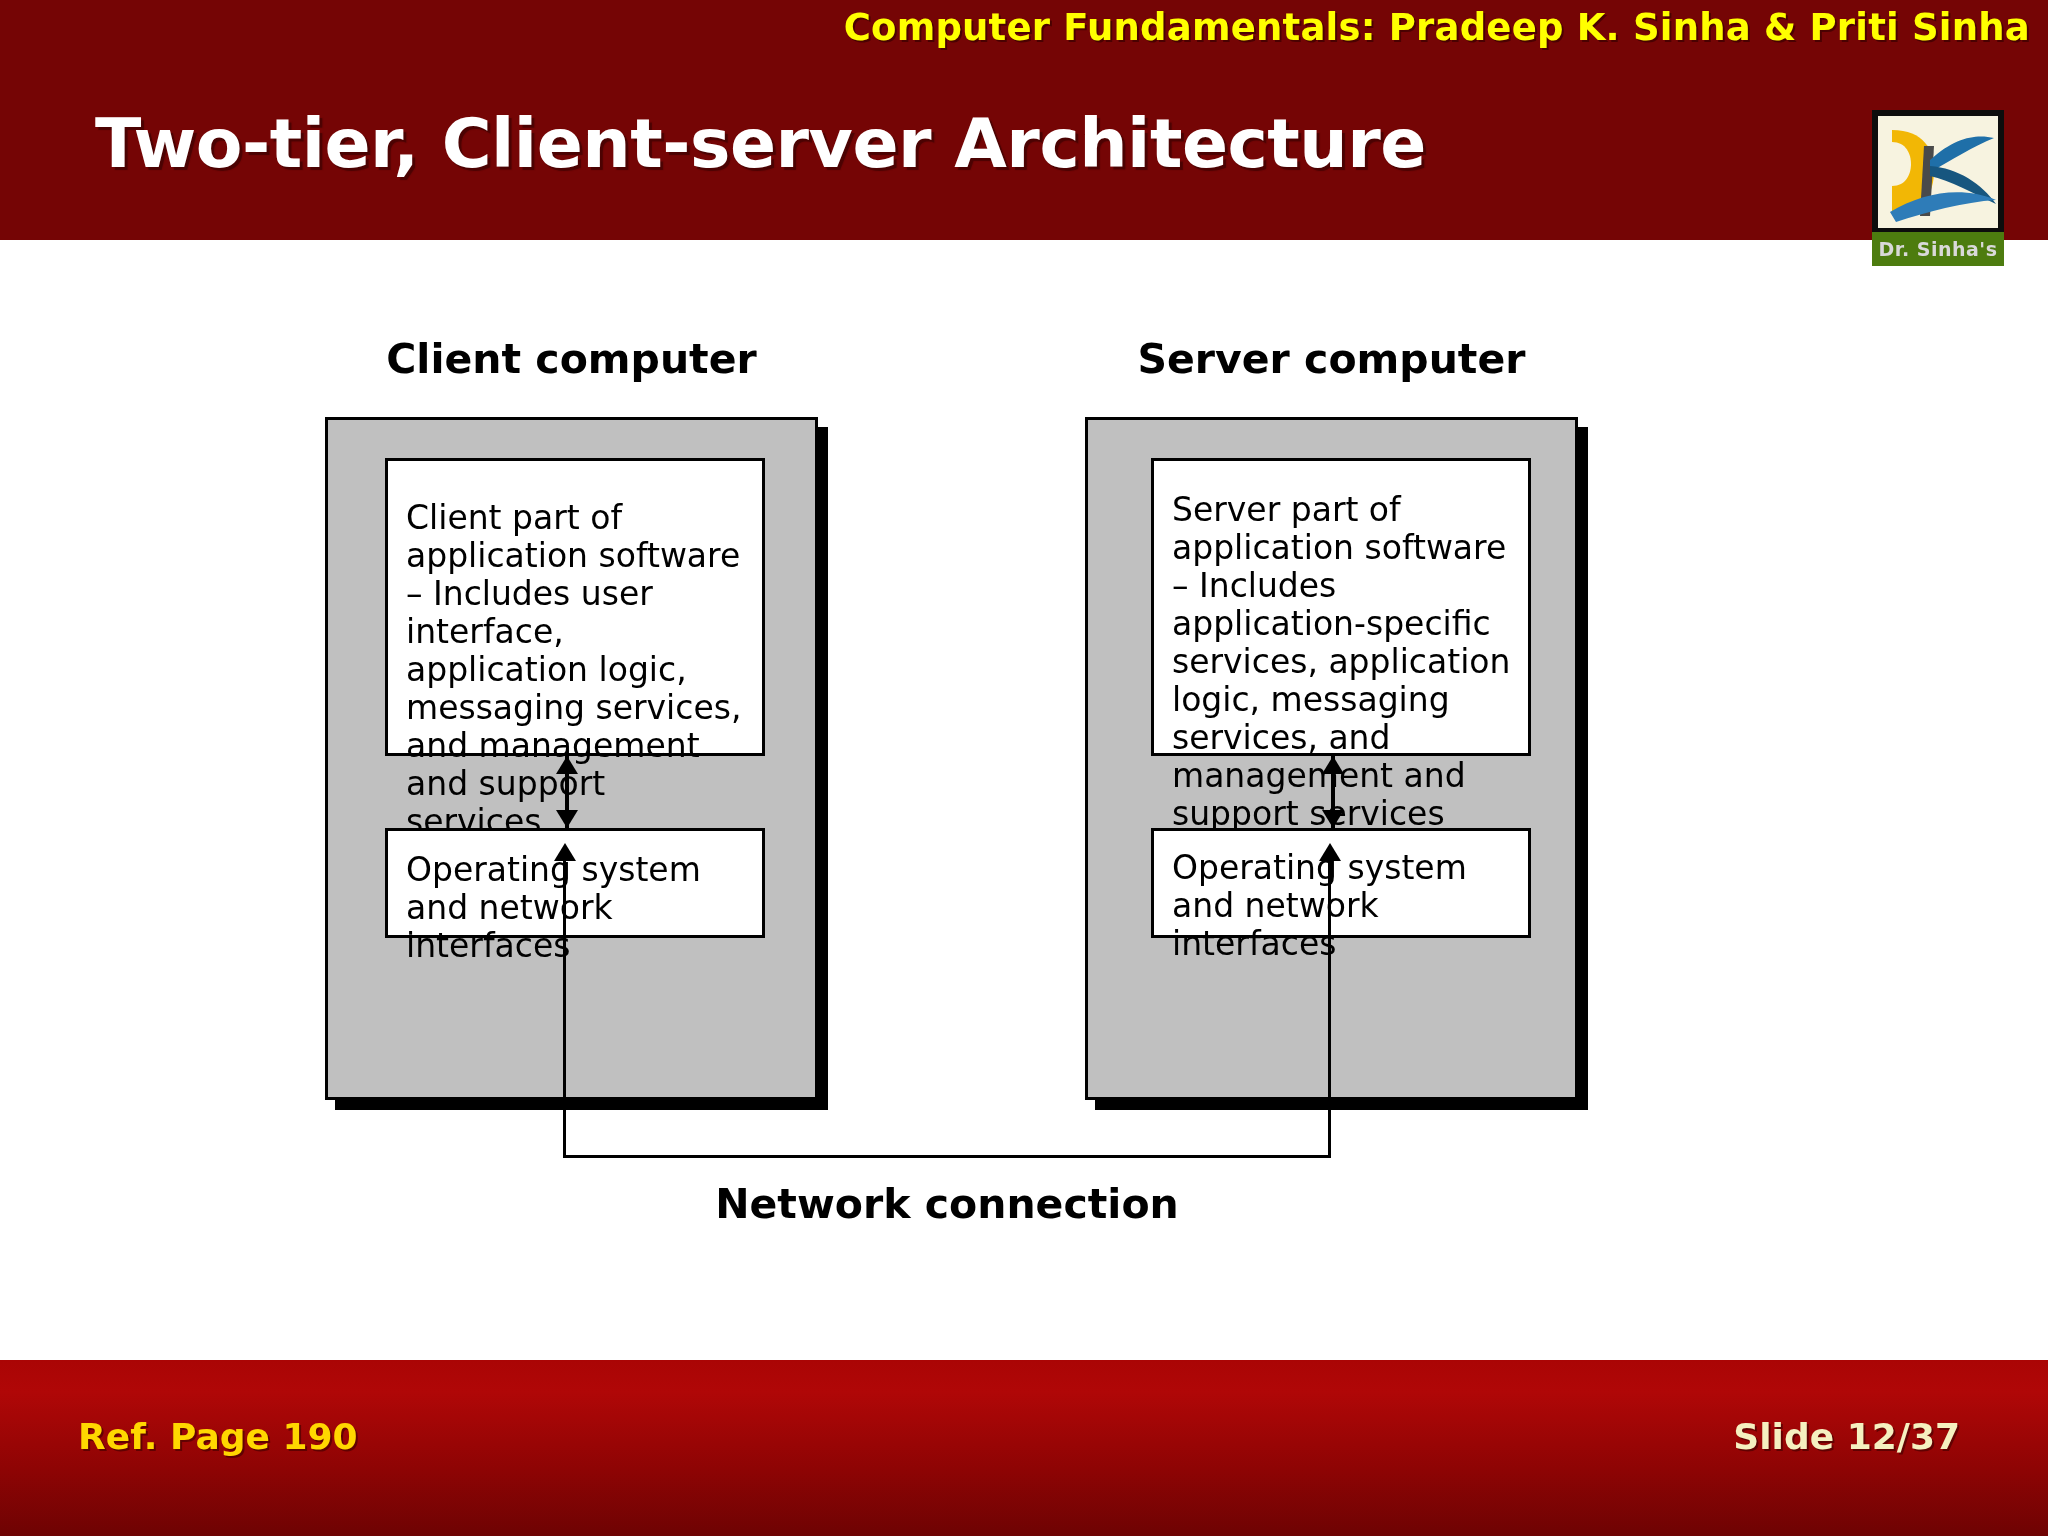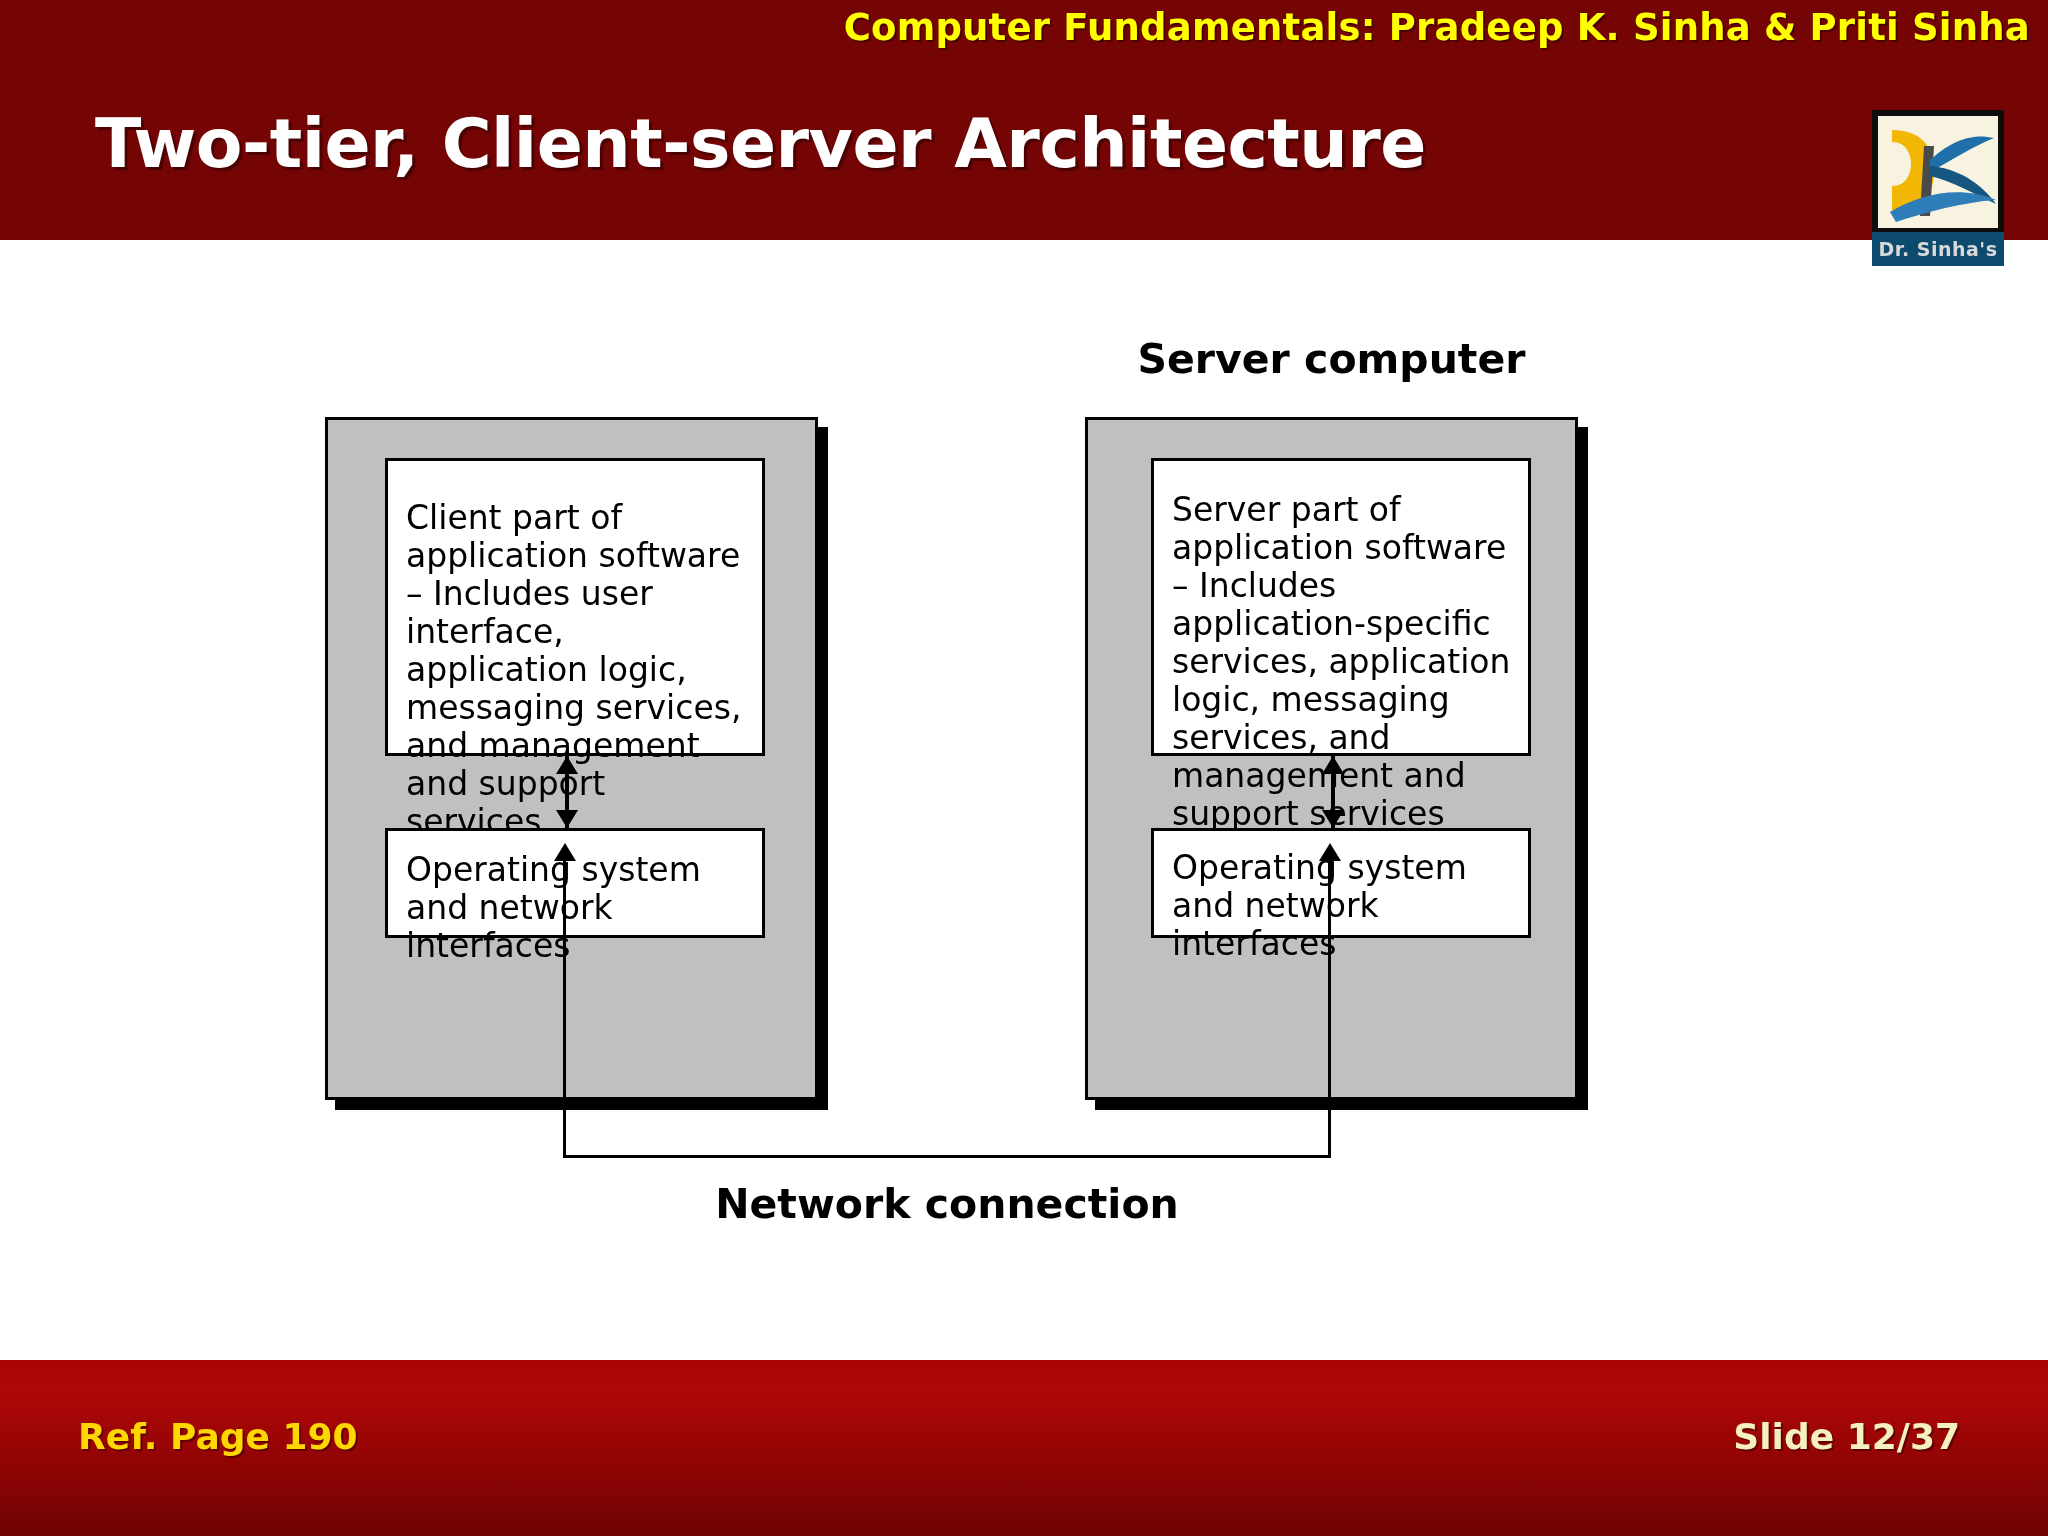--- a/index.html
+++ b/index.html
@@ -66,21 +66,21 @@
   #brand-logo .logo-inner {
     position: relative;
     width: 100%; height: 100%;
     background: linear-gradient(150deg,#f6f3e4 0%, #fbf8ea 45%, #efe6c0 100%);
     overflow: hidden;
   }
   #brand-logo .logo-caption {
     position: absolute;
     left: 0; top: 122px;
     width: 132px; height: 34px;
-    background: #0c4a6e;
+    background: #4d7c0f;
     color: #d9d9d9;
     font-family: "DejaVu Sans", sans-serif;
     font-size: 19px;
     font-weight: bold;
     text-align: center;
     line-height: 34px;
     letter-spacing: 0.5px;
   }
 
   
@@ -197,20 +197,21 @@
         <path d="M52 50 C 80 52, 104 68, 118 88 C 96 78, 72 64, 52 60 Z" fill="#17567F"></path>
         <path d="M12 96 C 46 76, 84 70, 118 84 C 86 86, 48 96, 18 106 Z" fill="#2E7CB8"></path>
       </svg>
     </div>
   </div>
   <div class="logo-caption">Dr. Sinha's</div>
 </div>
 
 <div id="diagram">
 
+  <div class="machine-label" style="left:325px; top:95px; width:493px;">Client computer</div>
 
   <div class="machine-chassis" style="left:325px; top:177px; width:493px; height:683px;">
 
     <div class="inner-panel" style="left:57px; top:38px; width:380px; height:298px;padding-left:28px;">
       <div class="panel-text" style="position:absolute; left:18px; top:38px; width:340px;">Client part of application software – Includes user interface, application logic, messaging services, and management and support services</div>
     </div>
 
     <div class="vert-arrow" style="left:237px; top:336px; height:72px;"></div>
     <div class="arrow-head arrow-up" style="left:228px; top:336px;"></div>
     <div class="arrow-head arrow-down" style="left:228px; top:390px;"></div>

